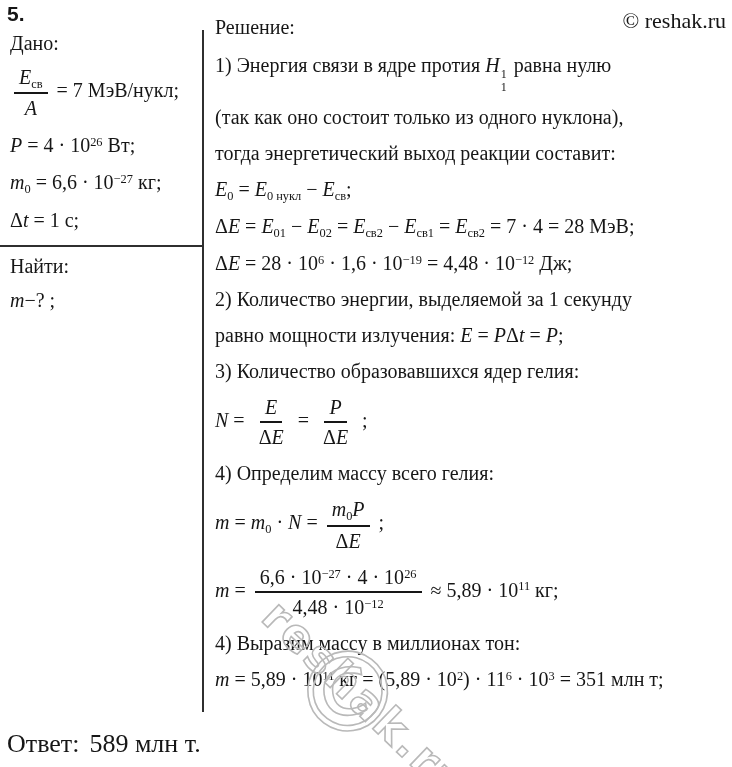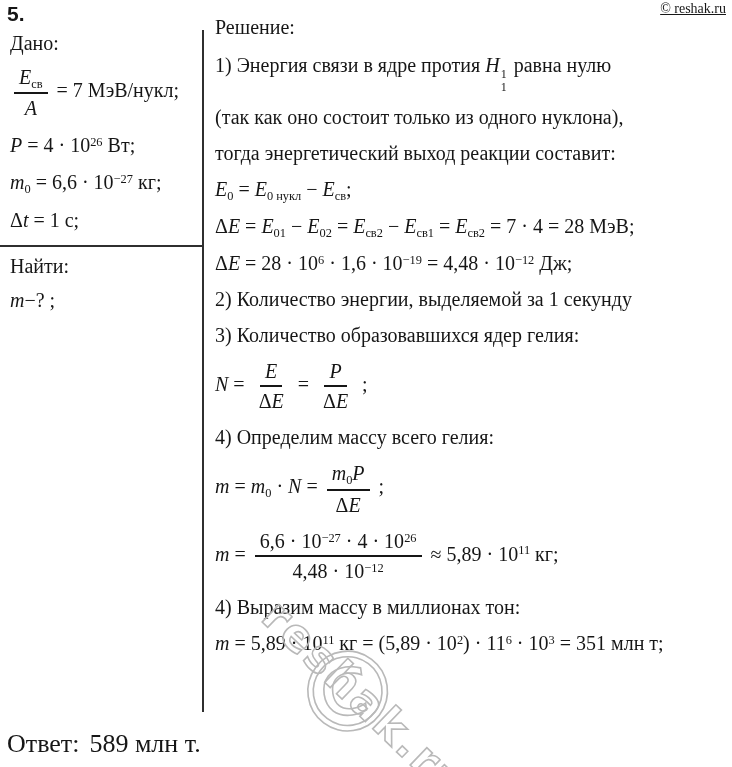--- a/index.html
+++ b/index.html
@@ -19,23 +19,22 @@
     font-size:20px;
     overflow:hidden;
   }
   
   .prob-num{
     position:absolute;left:7px;top:2px;
     font-family:"Liberation Sans","DejaVu Sans",sans-serif;
     font-weight:bold;font-size:21px;
   }
   .copyright{
-    position:absolute;right:6px;top:1px;
-    font-size:14px;
-    text-decoration:underline;
+    position:absolute;right:6px;top:8px;
+    font-size:22px;
   }
   
   .vdivider{
     position:absolute;left:202px;top:30px;height:682px;width:0;
     border-left:2px solid var(--divider);
   }
   .given-panel{
     position:absolute;left:0;top:32px;width:242px;
     padding-left:10px;padding-right:4px;
   }
@@ -120,20 +119,21 @@
         <div class="fline s"><span>1) Энергия связи в ядре протия </span><i>H</i><span class="ss">
             <span>1</span>
             <span>1</span>
           </span><span> равна нулю</span></div>
         <div class="fline s"><span>(так как оно состоит только из одного нуклона),</span></div>
         <div class="fline s"><span>тогда энергетический выход реакции составит:</span></div>
         <div class="fline s"><i>E</i><sub>0</sub><span> = </span><i>E</i><sub>0 нукл</sub><span> − </span><i>E</i><sub>св</sub><span>;</span></div>
         <div class="fline s"><span>Δ</span><i>E</i><span> = </span><i>E</i><sub>01</sub><span> − </span><i>E</i><sub>02</sub><span> = </span><i>E</i><sub>св2</sub><span> − </span><i>E</i><sub>св1</sub><span> = </span><i>E</i><sub>св2</sub><span> = 7 · 4 = 28 МэВ;</span></div>
         <div class="fline s"><span>Δ</span><i>E</i><span> = 28 · 10</span><sup>6</sup><span> · 1,6 · 10</span><sup>−19</sup><span> = 4,48 · 10</span><sup>−12</sup><span> Дж;</span></div>
         <div class="fline s"><span>2) Количество энергии, выделяемой за 1 секунду</span></div>
+        <div class="fline s"><span>равно мощности излучения:  </span><i>E</i><span> = </span><i>P</i><span>Δ</span><i>t</i><span> = </span><i>P</i><span>;</span></div>
         <div class="fline s"><span>3) Количество образовавшихся ядер гелия:</span></div>
         <div class="fline s"><i>N</i><span> = </span><span class="frac">
             <span class="fr-num"><i>E</i></span>
             <span class="fr-den"><span>Δ</span><i>E</i></span>
           </span><span> = </span><span class="frac">
             <span class="fr-num"><i>P</i></span>
             <span class="fr-den"><span>Δ</span><i>E</i></span>
           </span><span> ;</span></div>
         <div class="fline s"><span>4) Определим массу всего гелия:</span></div>
         <div class="fline s"><i>m</i><span> = </span><i>m</i><sub>0</sub><span> · </span><i>N</i><span> = </span><span class="frac">

